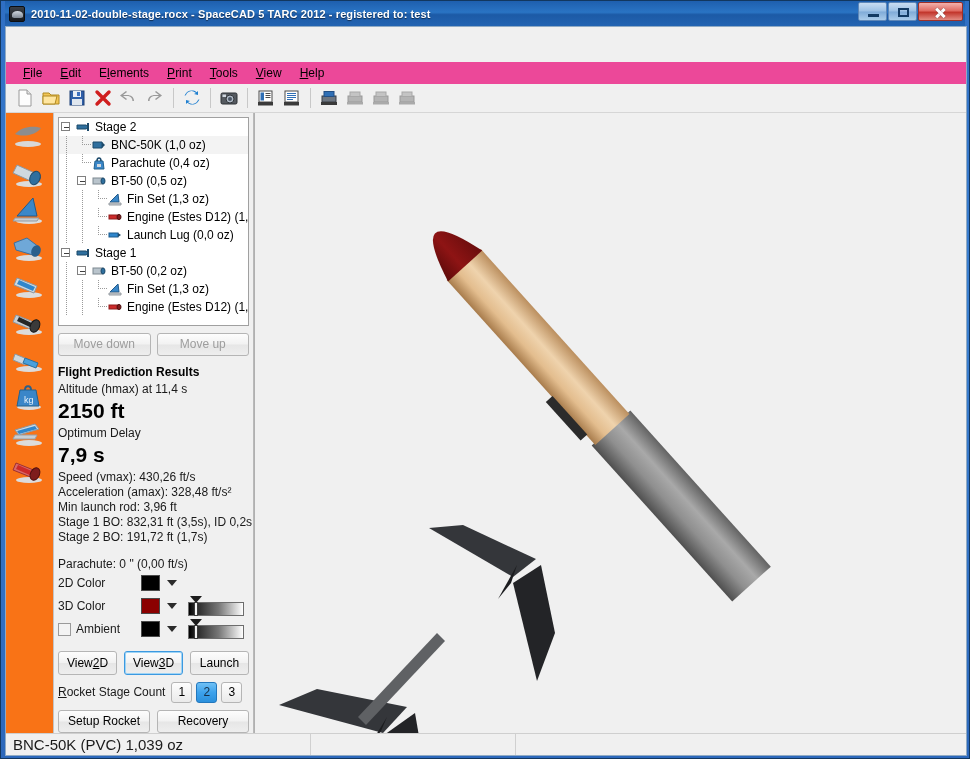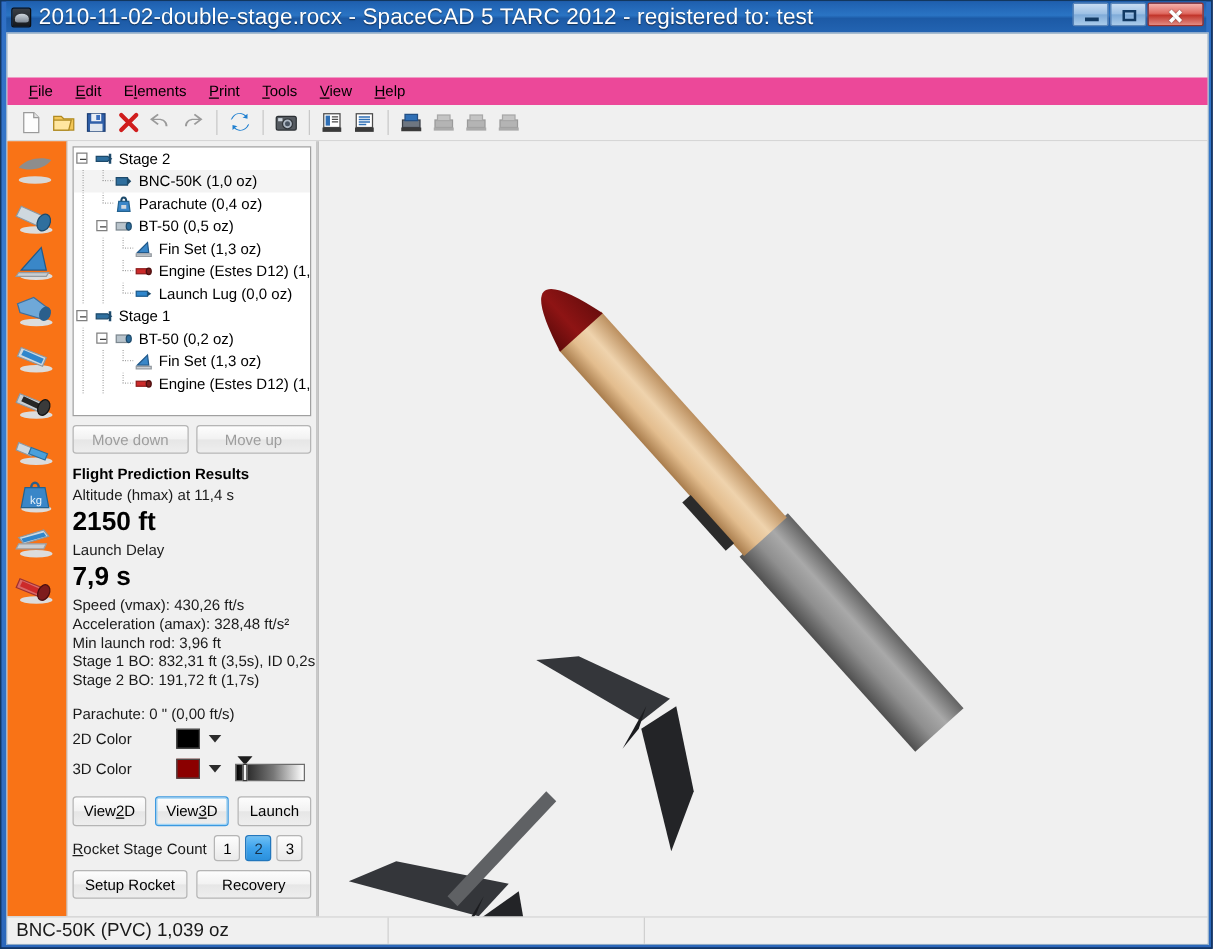--- a/index.html
+++ b/index.html
@@ -30,23 +30,24 @@
     background: linear-gradient(180deg,#3a3f46,#15181c);
     border: 1px solid #0b0d10; border-radius: 2px;
     position: relative; overflow: hidden;
   }
   #title-icon:after {
     content: ""; position: absolute; left: 2px; top: 4px;
     width: 11px; height: 7px; border-radius: 50% 50% 20% 20%;
     background: linear-gradient(180deg,#cfd6de,#7e8894);
   }
   #title-text {
-    color: #ffffff; font-size: 18px; letter-spacing: .1px;
+    color: #ffffff; font-size: 11px; letter-spacing: .1px;
     text-shadow: 0 1px 1px rgba(0,0,0,.55);
     white-space: nowrap;
+    font-weight: bold;
   }
   #winbtns { position: absolute; right: 2px; top: 1px; display: flex; gap: 1px; }
   .winbtn {
     width: 29px; height: 19px; border: 1px solid #5e87b8;
     background: linear-gradient(180deg,#c9ddf2 0%,#9cc0e4 48%,#7fabd8 52%,#a9cbea 100%);
     border-radius: 2px; position: relative; cursor: default;
   }
   .winbtn.close {
     width: 45px;
     background: linear-gradient(180deg,#f3b2ad 0%,#e06b62 45%,#c2362c 55%,#e28b82 100%);
@@ -602,21 +603,21 @@
 
         <div class="btnrow">
           <div class="btn disabled">Move down</div>
           <div class="btn disabled">Move up</div>
         </div>
 
         <div id="results">
           <div class="hdr">Flight Prediction Results</div>
           <div class="row">Altitude (hmax) at 11,4 s</div>
           <div class="big">2150 ft</div>
-          <div class="row lbl">Launch Delay</div>
+          <div class="row lbl">Optimum Delay</div>
           <div class="big">7,9 s</div>
           <div class="row">Speed (vmax): 430,26 ft/s</div>
           <div class="row">Acceleration (amax): 328,48 ft/s²</div>
           <div class="row">Min launch rod: 3,96 ft</div>
           <div class="row">Stage 1 BO: 832,31 ft (3,5s), ID 0,2s</div>
           <div class="row">Stage 2 BO: 191,72 ft (1,7s)</div>
           <div class="gap"></div>
           <div class="row">Parachute: 0 " (0,00 ft/s)</div>
         </div>
 
@@ -630,20 +631,31 @@
           <span class="cname">3D Color</span>
           <span class="sw" style="background:#8B0000"></span>
           <span class="arrow"></span>
           <span class="slider-wrap">
             <span class="slider-caret"></span>
             <span class="slider-track"></span>
             <span class="slider-thumb"></span>
           </span>
         </div>
 
+        <div class="crow">
+          <span class="chk"></span>
+          <span class="cname" style="width:65px">Ambient</span>
+          <span class="sw" style="background:#000000"></span>
+          <span class="arrow"></span>
+          <span class="slider-wrap">
+            <span class="slider-caret"></span>
+            <span class="slider-track"></span>
+            <span class="slider-thumb"></span>
+          </span>
+        </div>
 
         <div id="viewrow">
           <div class="btn">View <u>2</u>D</div>
           <div class="btn focus">View <u>3</u>D</div>
           <div class="btn">Launch</div>
         </div>
 
         <div id="stagerow">
           <span class="slabel"><u>R</u>ocket Stage Count</span>
           <span class="sbtn">1</span>

